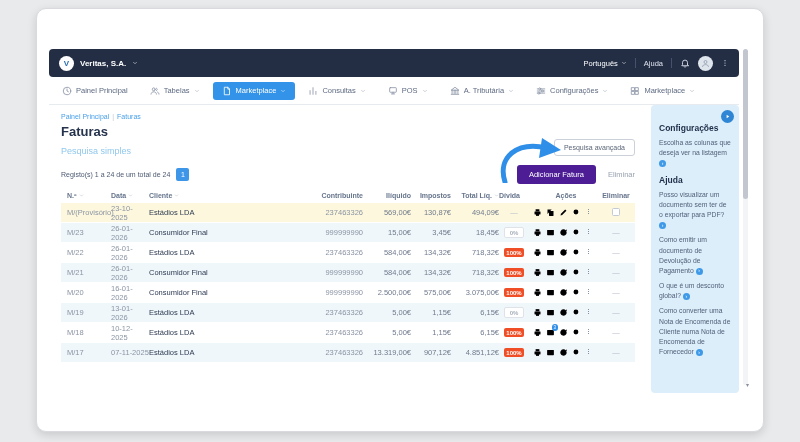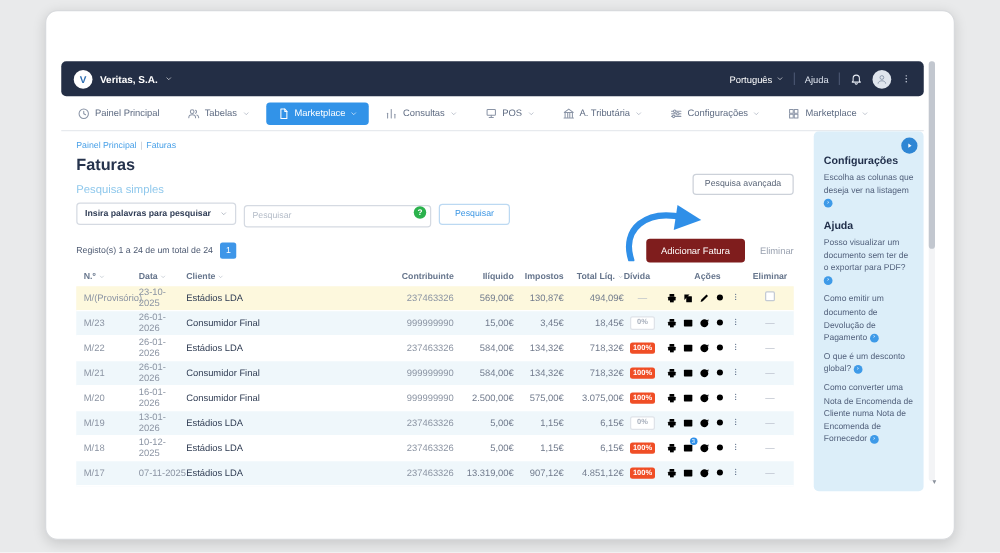--- a/index.html
+++ b/index.html
@@ -65,21 +65,21 @@
     background:#2bb24c; color:#fff; font-size:6.5px; font-weight:bold; display:flex;
     align-items:center; justify-content:center; cursor:pointer; }
   .btn-search { font-size:7px; color:#3b96e4; background:#fff; border:1px solid #bcd9f2;
     border-radius:3px; padding:4px 12px; cursor:pointer; }
 
   .records-row { display:flex; align-items:center; justify-content:space-between; margin-top:9px; position:relative; }
   .records-left { display:flex; align-items:center; gap:6px; font-size:7px; color:#4d5a72; }
   .page-box { min-width:13px; height:13px; background:#3e96e8; color:#fff; font-size:7px;
     display:flex; align-items:center; justify-content:center; border-radius:2px; cursor:pointer; }
   .records-right { display:flex; align-items:center; gap:12px; }
-  .btn-add { background:#7f1d1d; color:#fff; font-size:7.5px; border:none; border-radius:3px;
+  .btn-add { background:#4c1d95; color:#fff; font-size:7.5px; border:none; border-radius:3px;
     padding:5px 12px; cursor:pointer; }
   .btn-del { background:none; border:none; color:#9aa2b0; font-size:7.5px; cursor:pointer; }
   .arrow-svg { position:absolute; right:58px; top:-28px; width:80px; height:46px; pointer-events:none; }
 
   
   .table { margin-top:4px; }
   .trow { display:grid; grid-template-columns:44px 38px 1fr 52px 48px 40px 48px 30px 74px 26px;
     align-items:center; height:20px; padding:0 6px; font-size:7.5px; color:#707a8c; border-bottom:1px solid #fff; }
   .thead { height:15px; font-size:7px; font-weight:bold; color:#66758c; border-bottom:none; }
   .thead .hc { display:flex; align-items:center; gap:2px; cursor:pointer; }
@@ -297,35 +297,20 @@
           <div class="breadcrumb">
             <a>Painel Principal</a><span class="sep">|</span><a>Faturas</a>
           </div>
           <h1>Faturas</h1>
 
           <div class="search-head">
             <span class="search-title">Pesquisa simples</span>
             <button class="btn-advanced">Pesquisa avançada</button>
           </div>
 
-          <div class="search-row">
-            <div class="sel">
-              <span>Insira palavras para pesquisar</span>
-              <span class="icon chev">
-                  <svg viewBox="0 0 24 24">
-                    <path d="M6 9l6 6 6-6"></path>
-                  </svg>
-                </span>
-            </div>
-            <div class="inp-wrap">
-              <input type="text" placeholder="Pesquisar" style="">
-              <span class="q-circle">?</span>
-            </div>
-            <button class="btn-search">Pesquisar</button>
-          </div>
 
           <div class="records-row">
             <div class="records-left">
               <span>Registo(s) 1 a 24 de um total de 24</span>
               <span class="page-box">1</span>
             </div>
             <div class="records-right">
               <button class="btn-add">Adicionar Fatura</button>
               <button class="btn-del">Eliminar</button>
             </div>

